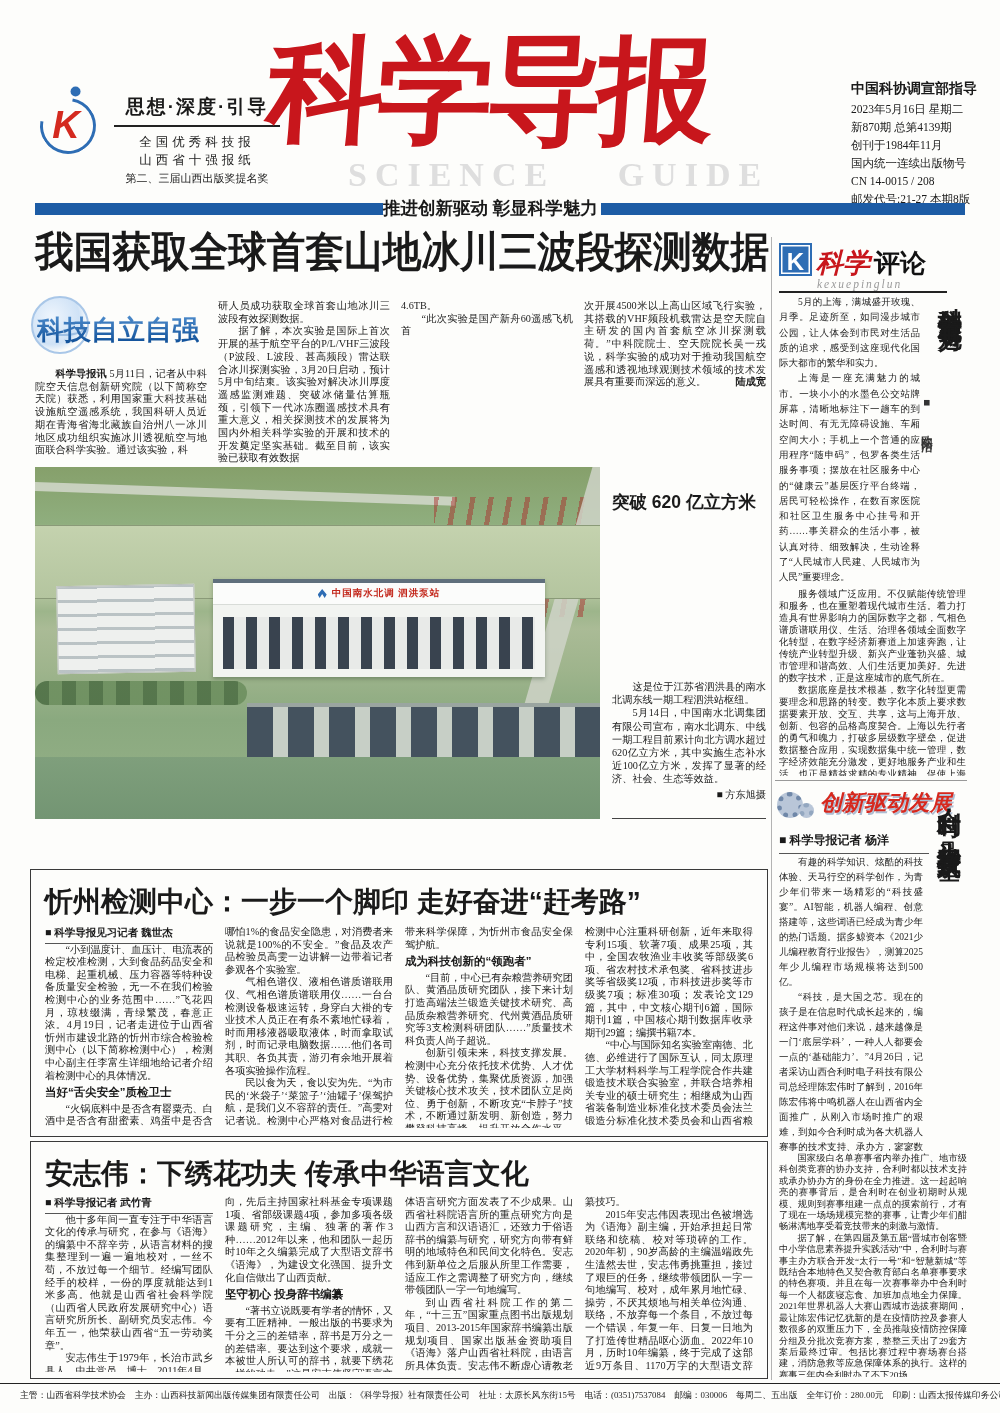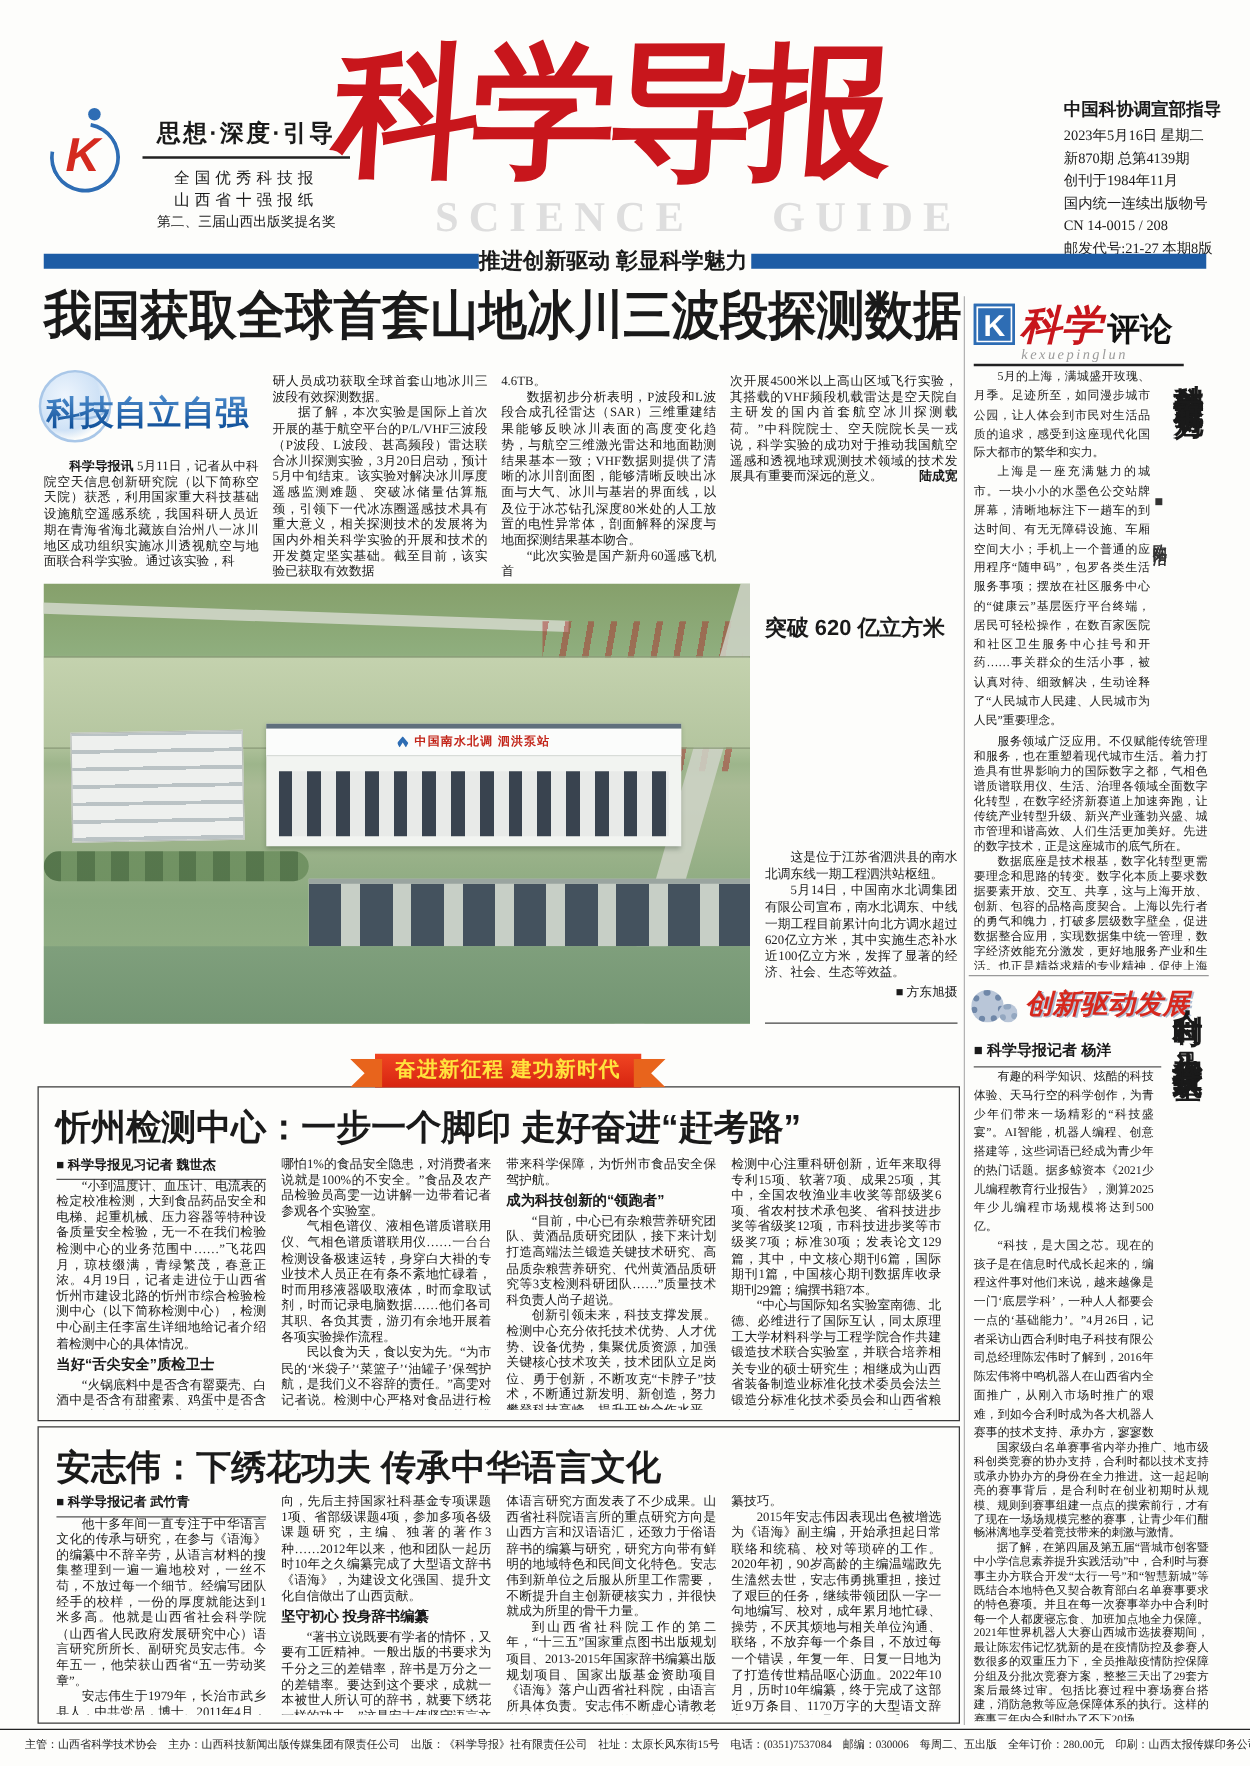--- a/index.html
+++ b/index.html
@@ -88,21 +88,21 @@
   .photo-caption p{margin:0;text-indent:2em;}
   .photo-credit{text-align:right;text-indent:0 !important;margin-top:2px !important;}
   .photo-rule{left:612px;top:818px;width:154px;border-top:1px solid #444;height:0;}
 
   
   .v-rule{left:771px;top:237px;width:1px;height:1143px;background:#b3b3b3;}
   .comment-header{left:779px;top:243px;width:168px;border-bottom:2px solid #222;padding-bottom:1px;}
   .ch-row{display:flex;align-items:flex-end;gap:4px;}
   .k-box{width:33px;height:33px;background:#2e6db4;color:#fff;font-weight:900;font-size:24px;line-height:33px;
      text-align:center;font-family:"Liberation Sans",sans-serif;border:2px solid #2e6db4;box-shadow:inset 0 0 0 1.5px #fff;}
-  .ch-cn{font-size:33px;font-weight:900;font-style:italic;color:#c8161c;font-family:"DejaVu Serif",serif;line-height:1;}
+  .ch-cn{font-size:27px;font-weight:900;font-style:italic;color:#c8161c;font-family:"DejaVu Serif",serif;line-height:1;}
   .ch-label{font-size:26px;font-weight:bold;color:#111;line-height:1;font-family:"Liberation Sans",sans-serif;}
   .ch-pinyin{font-size:11.5px;font-style:italic;color:#9a9a9a;letter-spacing:2px;margin:2px 0 0 38px;font-family:"Liberation Serif",serif;}
   .comment-narrow{left:779px;top:295px;width:141px;height:290px;overflow:hidden;font-size:9.5px;line-height:15.3px;text-align:justify;}
   .comment-narrow p,.comment-wide p,.innov-narrow p,.innov-wide p{margin:0;text-indent:2em;}
   .comment-author{left:919px;top:396px;height:140px;writing-mode:vertical-rl;text-orientation:upright;
      font-size:11.5px;font-weight:bold;letter-spacing:3px;font-family:"Liberation Sans",sans-serif;color:#333;}
   .comment-vtitle{left:934px;top:288px;height:294px;writing-mode:vertical-rl;text-orientation:upright;
      font-size:24px;font-weight:900;letter-spacing:2px;font-family:"Liberation Sans","DejaVu Sans",sans-serif;}
   .comment-wide{left:779px;top:588px;width:187px;height:188px;overflow:hidden;font-size:9.5px;line-height:12px;text-align:justify;}
   .sec-divider{left:775px;top:780px;width:192px;height:1px;background:#999;}
@@ -187,21 +187,20 @@
   </div>
   <div class="abs bodytext ls-col ls-col1" data-name="lead-column-1">
     <p><b data-name="lead-intro-label">科学导报讯</b><span data-name="lead-col1-p1"> 5月11日，记者从中科院空天信息创新研究院（以下简称空天院）获悉，利用国家重大科技基础设施航空遥感系统，我国科研人员近期在青海省海北藏族自治州八一冰川地区成功组织实施冰川透视航空与地面联合科学实验。通过该实验，科</span></p>
   </div>
   <div class="abs bodytext ls-col ls-col2" data-name="lead-column-2">
     <p class="cont" data-name="lead-col2-p1">研人员成功获取全球首套山地冰川三波段有效探测数据。</p>
     <p data-name="lead-col2-p2">据了解，本次实验是国际上首次开展的基于航空平台的P/L/VHF三波段（P波段、L波段、甚高频段）雷达联合冰川探测实验，3月20日启动，预计5月中旬结束。该实验对解决冰川厚度遥感监测难题、突破冰储量估算瓶颈，引领下一代冰冻圈遥感技术具有重大意义，相关探测技术的发展将为国内外相关科学实验的开展和技术的开发奠定坚实基础。截至目前，该实验已获取有效数据</p>
   </div>
   <div class="abs bodytext ls-col ls-col3" data-name="lead-column-3">
     <p class="cont" data-name="lead-col3-p1">4.6TB。</p>
-    <p data-name="lead-col3-p2">数据初步分析表明，P波段和L波段合成孔径雷达（SAR）三维重建结果能够反映冰川表面的高度变化趋势，与航空三维激光雷达和地面勘测结果基本一致；VHF数据则提供了清晰的冰川剖面图，能够清晰反映出冰面与大气、冰川与基岩的界面线，以及位于冰芯钻孔深度80米处的人工放置的电性异常体，剖面解释的深度与地面探测结果基本吻合。</p>
     <p data-name="lead-col3-p3">“此次实验是国产新舟60遥感飞机首</p>
   </div>
   <div class="abs bodytext ls-col ls-col4" data-name="lead-column-4">
     <p class="cont" data-name="lead-col4-p1">次开展4500米以上高山区域飞行实验，其搭载的VHF频段机载雷达是空天院自主研发的国内首套航空冰川探测载荷。”中科院院士、空天院院长吴一戎说，科学实验的成功对于推动我国航空遥感和透视地球观测技术领域的技术发展具有重要而深远的意义。</p>
     <p class="author-line" data-name="lead-author">陆成宽</p>
   </div>
 
   <div class="abs photo" data-name="news-photo">
     <div class="ph-road-top" data-name="photo-road"></div>
     <div class="ph-flowers" data-name="photo-flower-bank"></div>
@@ -260,21 +259,20 @@
     <p data-name="innovation-p1">有趣的科学知识、炫酷的科技体验、天马行空的科学创作，为青少年们带来一场精彩的“科技盛宴”。AI智能，机器人编程、创意搭建等，这些词语已经成为青少年的热门话题。据多鲸资本《2021少儿编程教育行业报告》，测算2025年少儿编程市场规模将达到500亿。</p>
     <p data-name="innovation-p2">“科技，是大国之芯。现在的孩子是在信息时代成长起来的，编程这件事对他们来说，越来越像是一门‘底层学科’，一种人人都要会一点的‘基础能力’。”4月26日，记者采访山西合利时电子科技有限公司总经理陈宏伟时了解到，2016年陈宏伟将中鸣机器人在山西省内全面推广，从刚入市场时推广的艰难，到如今合利时成为各大机器人赛事的技术支持、承办方，寥寥数语怎解其中艰辛。值得欣喜的是，从近年来的政策出台方面看，中国的少儿编程正经历从“非刚需”向“刚需”转变。至此，陈宏伟看到了行业发展的曙光。</p>
   </div>
   <div class="abs innov-vtitle" data-name="innovation-vertical-title">合利时：为少年科技梦『筑基』</div>
   <div class="abs innov-wide" data-name="innovation-text-wide">
     <p data-name="innovation-p3">国家级白名单赛事省内举办推广、地市级科创类竞赛的协办支持，合利时都以技术支持或承办协办方的身份在全力推进。这一起起响亮的赛事背后，是合利时在创业初期时从规模、规则到赛事组建一点点的摸索前行，才有了现在一场场规模完整的赛事，让青少年们酣畅淋漓地享受着竞技带来的刺激与激情。</p>
     <p data-name="innovation-p4">据了解，在第四届及第五届“晋城市创客暨中小学信息素养提升实践活动”中，合利时与赛事主办方联合开发“太行一号”和“智慧新城”等既结合本地特色又契合教育部白名单赛事要求的特色赛项。并且在每一次赛事举办中合利时每一个人都废寝忘食、加班加点地全力保障。2021年世界机器人大赛山西城市选拔赛期间，最让陈宏伟记忆犹新的是在疫情防控及参赛人数很多的双重压力下，全员推敲疫情防控保障分组及分批次竞赛方案，整整三天出了29套方案后最终过审。包括比赛过程中赛场赛台搭建，消防急救等应急保障体系的执行。这样的赛事三年内合利时办了不下20场。</p>
 
   </div>
 
-  <div class="abs ribbon" data-name="ribbon-banner">奋进新征程 建功新时代</div>
 
   <div class="abs art-box article1-box" data-name="article1-box">
     <div class="art-headline" data-name="article1-headline">忻州检测中心：一步一个脚印 走好奋进“赶考路”</div>
     <div class="art-cols a1-cols" data-name="article1-columns">
       <div class="art-col" data-name="article1-column-1">
         <p class="byline" data-name="article1-byline">■ 科学导报见习记者 魏世杰</p>
         <p data-name="article1-c1-p1">“小到温度计、血压计、电流表的检定校准检测，大到食品药品安全和电梯、起重机械、压力容器等特种设备质量安全检验，无一不在我们检验检测中心的业务范围中……”飞花四月，琼枝缀满，青绿繁茂，春意正浓。4月19日，记者走进位于山西省忻州市建设北路的忻州市综合检验检测中心（以下简称检测中心），检测中心副主任李富生详细地给记者介绍着检测中心的具体情况。</p>
         <p class="subhead" data-name="article1-subhead-1">当好“舌尖安全”质检卫士</p>
         <p data-name="article1-c1-p2">“火锅底料中是否含有罂粟壳、白酒中是否含有甜蜜素、鸡蛋中是否含有甲硝唑、蔬菜水果中的农药残留是否超标……都可以通过这些先进仪器直接检测出来，</p>
       </div>
@@ -305,21 +303,21 @@
         <p data-name="article2-c1-p1">他十多年间一直专注于中华语言文化的传承与研究，在参与《语海》的编纂中不辞辛劳，从语言材料的搜集整理到一遍一遍地校对，一丝不苟，不放过每一个细节。经编写团队经手的校样，一份的厚度就能达到1米多高。他就是山西省社会科学院（山西省人民政府发展研究中心）语言研究所所长、副研究员安志伟。今年五一，他荣获山西省“五一劳动奖章”。</p>
         <p data-name="article2-c1-p2">安志伟生于1979年，长治市武乡县人，中共党员，博士。2011年4月，他带着浓浓的家乡情结从山东调回山西。十多年来，他矢志不渝传承中华优秀语言文化，不断创新思路、开拓进取，形成了鲜明的科研方</p>
       </div>
       <div class="art-col" data-name="article2-column-2">
         <p class="cont" data-name="article2-c2-p1">向，先后主持国家社科基金专项课题1项、省部级课题4项，参加多项各级课题研究，主编、独著的著作3种……2012年以来，他和团队一起历时10年之久编纂完成了大型语文辞书《语海》，为建设文化强国、提升文化自信做出了山西贡献。</p>
         <p class="subhead" data-name="article2-subhead">坚守初心 投身辞书编纂</p>
         <p data-name="article2-c2-p2">“著书立说既要有学者的情怀，又要有工匠精神。一般出版的书要求为千分之三的差错率，辞书是万分之一的差错率。要达到这个要求，成就一本被世人所认可的辞书，就要下绣花一样的功夫。”这是安志伟坚守语言文化事业的初心。</p>
 
       </div>
       <div class="art-col" data-name="article2-column-3">
-        <p class="cont" data-name="article2-c3-p1">体语言研究方面发表了不少成果。山西省社科院语言所的重点研究方向是山西方言和汉语语汇，还致力于俗语辞书的编纂与研究，研究方向带有鲜明的地域特色和民间文化特色。安志伟到新单位之后服从所里工作需要，不断提升自主创新硬核实力，并很快就成为所里的骨干力量。</p>
+        <p class="cont" data-name="article2-c3-p1">体语言研究方面发表了不少成果。山西省社科院语言所的重点研究方向是山西方言和汉语语汇，还致力于俗语辞书的编纂与研究，研究方向带有鲜明的地域特色和民间文化特色。安志伟到新单位之后服从所里工作需要，适应工作之需调整了研究方向，继续带领团队一字一句地编写。</p>
         <p data-name="article2-c3-p2">到山西省社科院工作的第二年，“十三五”国家重点图书出版规划项目、2013-2015年国家辞书编纂出版规划项目、国家出版基金资助项目《语海》落户山西省社科院，由语言所具体负责。安志伟不断虚心请教老专家和有工作经验的同事，夜以继日、字斟句酌，从一点一滴做起，在学中干、干中学，慢慢地掌握了辞书学理论和辞书编</p>
       </div>
       <div class="art-col" data-name="article2-column-4">
         <p class="cont" data-name="article2-c4-p1">纂技巧。</p>
         <p data-name="article2-c4-p2">2015年安志伟因表现出色被增选为《语海》副主编，开始承担起日常联络和统稿、校对等琐碎的工作。2020年初，90岁高龄的主编温端政先生溘然去世，安志伟勇挑重担，接过了艰巨的任务，继续带领团队一字一句地编写、校对，成年累月地忙碌、操劳，不厌其烦地与相关单位沟通、联络，不放弃每一个条目，不放过每一个错误，年复一年、日复一日地为了打造传世精品呕心沥血。2022年10月，历时10年编纂，终于完成了这部近9万条目、1170万字的大型语文辞书。《语海》汇聚了群众数千年的语言智慧，填补了同类辞书的空白。</p>
 
       </div>
     </div>
   </div>
 

